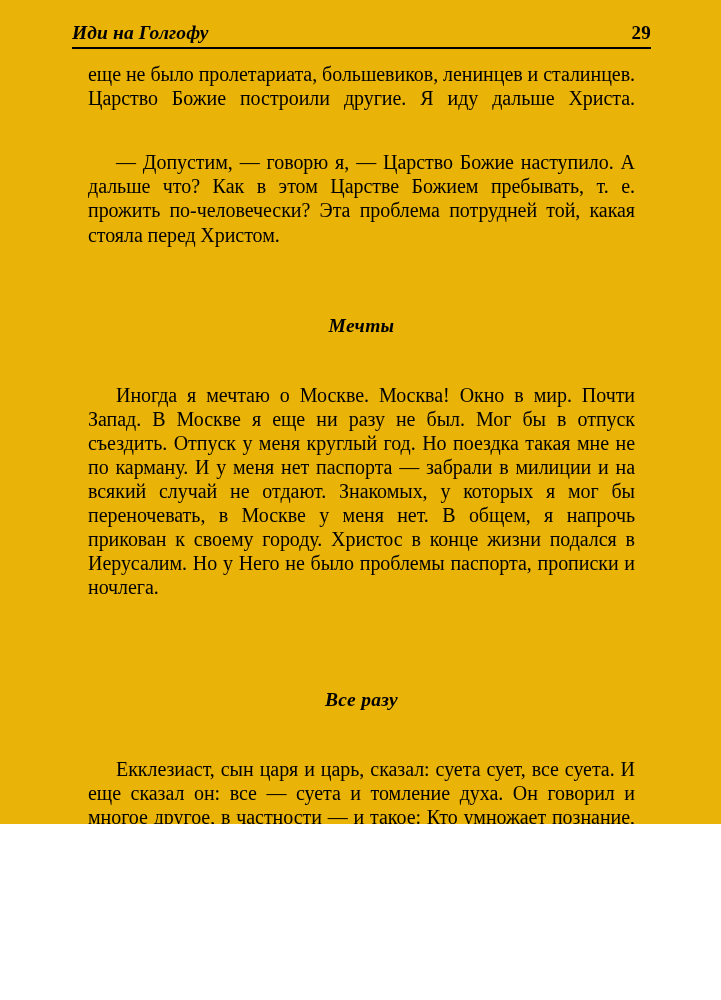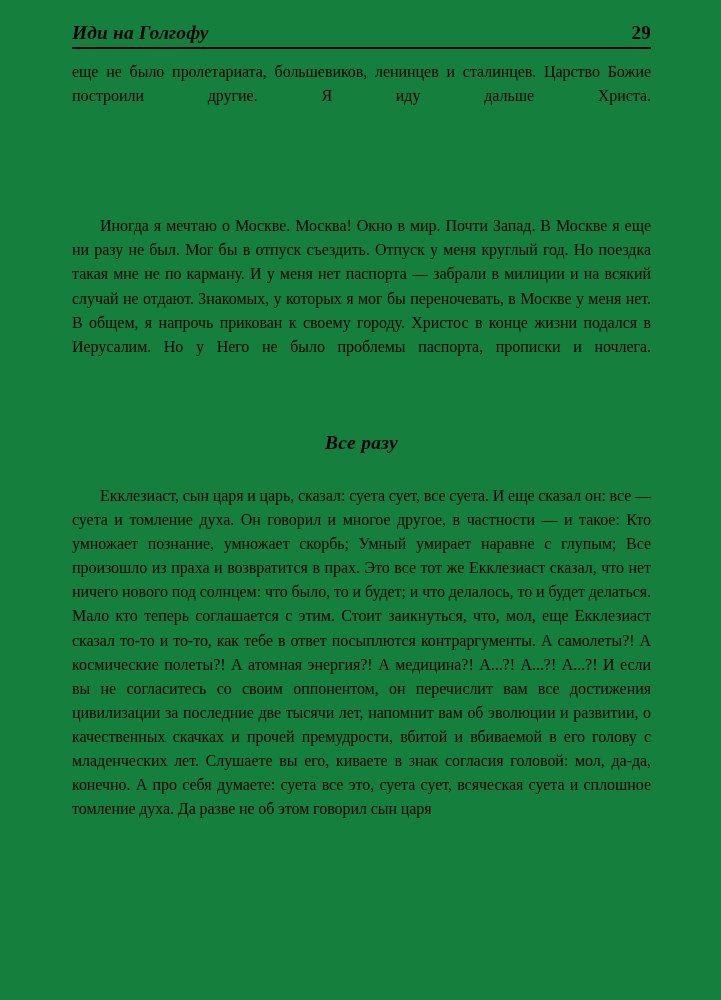--- a/index.html
+++ b/index.html
@@ -8,22 +8,22 @@
     padding: 0;
     background: #ffffff;
   }
   body {
     font-family: "Liberation Serif", "DejaVu Serif", serif;
     color: #000000;
   }
   .page {
     position: relative;
     width: 721px;
-    height: 1000px;
-    background: #15803d;
+    height: 824px;
+    background: #eab308;
     overflow: hidden;
     box-sizing: border-box;
   }
   .content {
     position: absolute;
     left: 72px;
     top: 0;
     width: 579px;
   }
 
@@ -56,22 +56,22 @@
     background: #000000;
     margin-top: 3px;
     width: 100%;
   }
 
   
   .body-block {
     margin-top: 14px;
   }
   p.para {
-    margin: 0;
-    font-size: 16px;
+    margin: 16px;
+    font-size: 20px;
     line-height: 24.1px;
     text-align: justify;
     text-justify: inter-word;
     letter-spacing: -0.05px;
     word-spacing: -0.2px;
     hyphens: manual;
   }
   p.para.indent {
     text-indent: 28px;
   }
@@ -113,23 +113,25 @@
         <span class="rh-title">Иди на Голгофу</span>
         <span class="rh-folio">29</span>
       </div>
       <div class="rh-rule"></div>
     </header>
 
     <div class="body-block">
 
       <p class="para noindent">еще не было пролетариата, большевиков, ленинцев и сталинцев. Царство Божие построили другие. Я иду дальше Христа.</p>
 
+      <p class="para indent lastfull">— Допустим, — говорю я, — Царство Божие наступило. А дальше что? Как в этом Царстве Божием пребывать, т. е. прожить по-человечески? Эта проблема потрудней той, какая стояла перед Христом.</p>
 
       <div class="gap-before-heading-1"></div>
 
+      <h2 class="section-heading">Мечты</h2>
 
       <div class="gap-after-heading-1"></div>
 
       <p class="para indent">Иногда я мечтаю о Москве. Москва! Окно в мир. Почти Запад. В Москве я еще ни разу не был. Мог бы в отпуск съездить. Отпуск у меня круглый год. Но поездка такая мне не по карману. И у меня нет паспорта — забрали в милиции и на всякий случай не отдают. Знакомых, у которых я мог бы переночевать, в Москве у меня нет. В общем, я напрочь прикован к своему городу. Христос в конце жизни подался в Иерусалим. Но у Него не было проблемы паспорта, прописки и ночлега.</p>
 
       <div class="gap-before-heading-2"></div>
 
       <h2 class="section-heading">Все разу</h2>
 
       <div class="gap-after-heading-2"></div>

